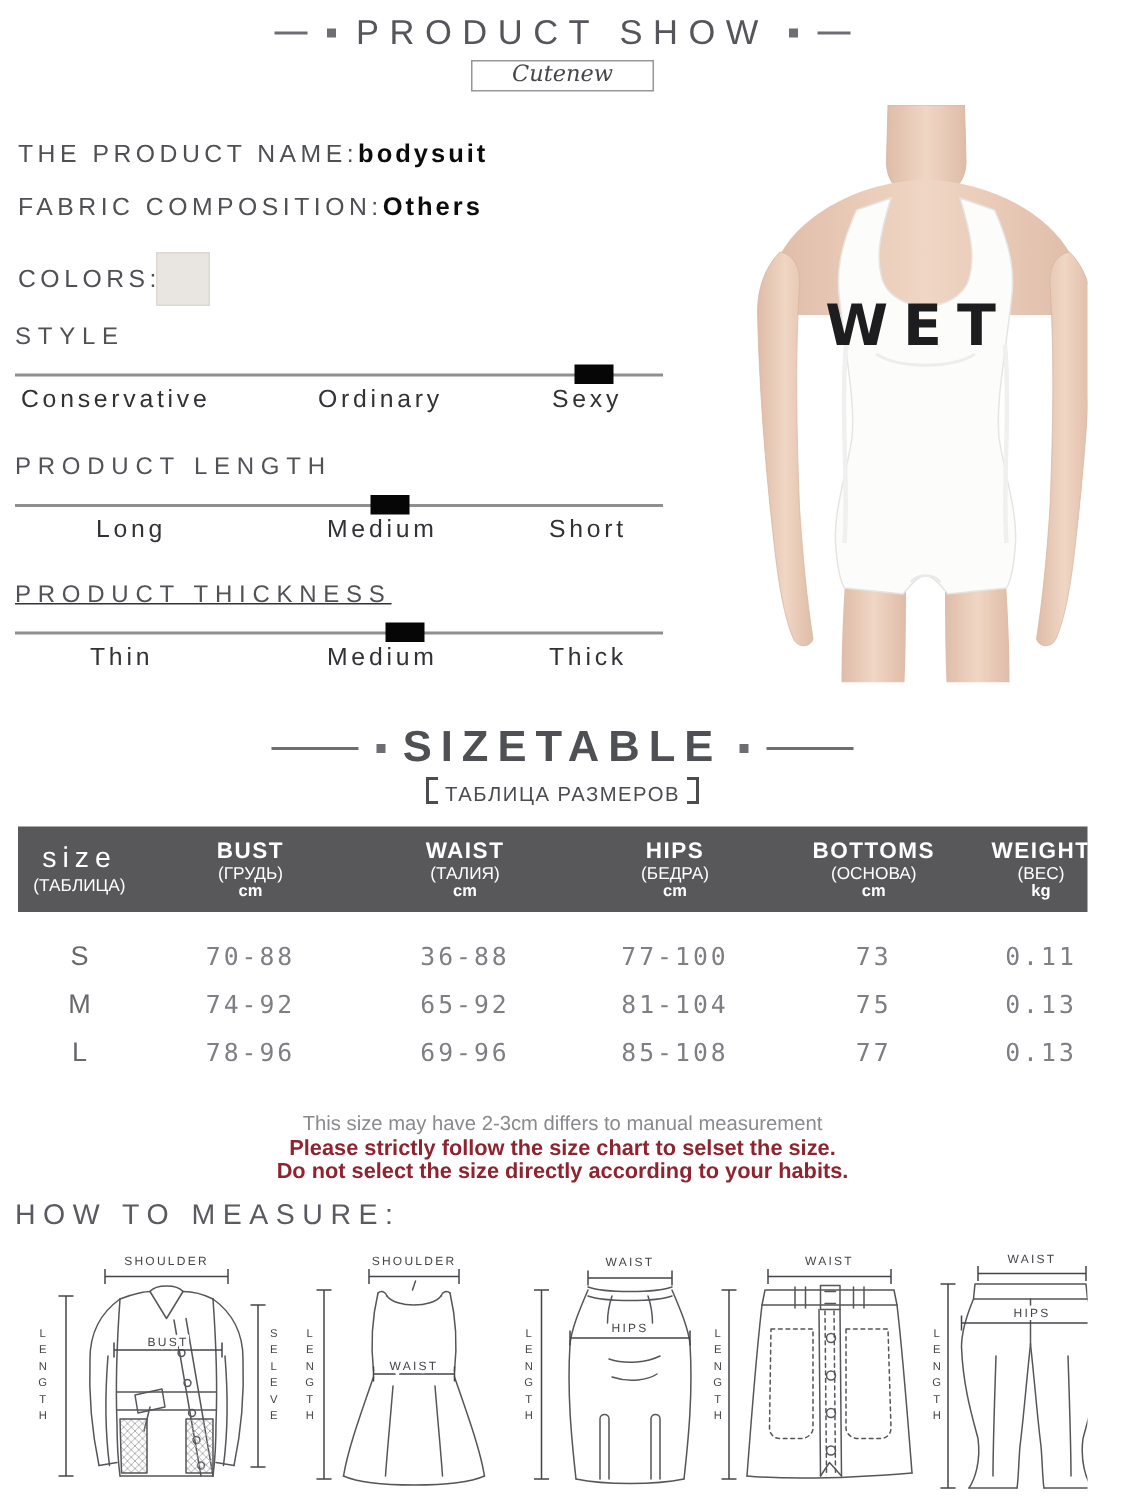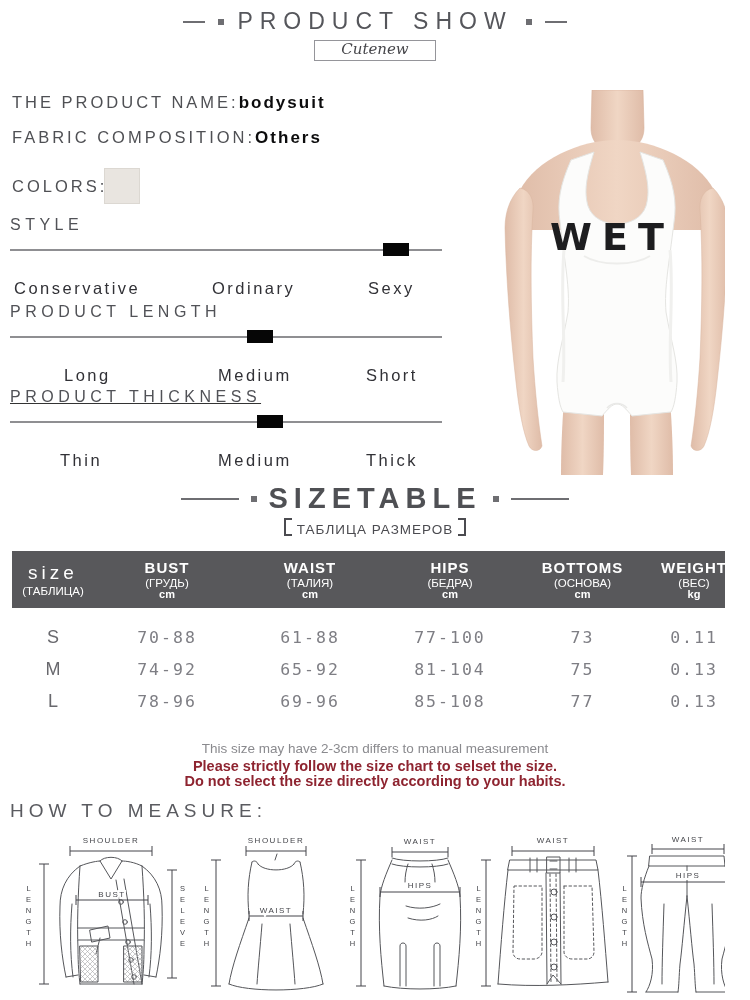--- a/index.html
+++ b/index.html
@@ -20,25 +20,25 @@
   .lab{font-size:16.5px;letter-spacing:3px;color:#4f5054;}
   .val{font-size:17px;letter-spacing:2px;color:#0c0c0d;font-weight:700;}
   .swatch{position:absolute;left:104px;top:168px;width:34px;height:34px;background:#e9e5e0;border:1px solid #dcd8d2;}
 
   
   .attr{position:absolute;left:10px;width:432px;}
   .attr-title{font-size:16px;letter-spacing:4.5px;color:#515257;margin-bottom:9px;}
   .scale{position:relative;height:14px;}
   .scale-line{position:absolute;top:6px;left:0;right:0;height:2px;background:#8f8f92;}
   .marker{position:absolute;top:0;width:26px;height:13px;background:#060606;}
-  .opts{position:relative;height:22px;margin-top:22px;font-size:16.5px;letter-spacing:2.5px;color:#313136;}
+  .opts{position:relative;height:22px;margin-top:0;font-size:16.5px;letter-spacing:2.5px;color:#313136;}
   .opts span{position:absolute;top:0;white-space:nowrap;}
 
   
-  .photo{position:absolute;left:483px;top:90px;width:267px;height:385px;}
+  .photo{position:absolute;left:483px;top:70px;width:267px;height:385px;}
 
   
   .st-head{position:absolute;top:482px;left:0;width:750px;text-align:center;}
   .st-row{display:flex;justify-content:center;align-items:center;gap:12px;}
   .st-line{width:58px;height:2px;background:#6e6e72;}
   .st-title{font-size:29px;letter-spacing:6px;color:#4f5054;font-weight:700;}
   .st-sub{margin-top:3px;font-size:13.5px;letter-spacing:1px;color:#4b4b50;}
   .cjk{display:inline-block;width:6px;height:14px;vertical-align:-2px;}
   .cjk.o{border:2.5px solid #4b4b50;border-right:0;margin-right:5px;}
   .cjk.c{border:2.5px solid #4b4b50;border-left:0;margin-left:5px;}
@@ -208,21 +208,21 @@
       <div class="th">
         <div class="en">WEIGHT</div>
         <div class="ru">(ВЕС)</div>
         <div class="unit">kg</div>
       </div>
     </div>
     <div class="trows">
       <div class="trow">
         <div class="sz">S</div>
         <div class="num">70-88</div>
-        <div class="num">61-88</div>
+        <div class="num">36-88</div>
         <div class="num">77-100</div>
         <div class="num">73</div>
         <div class="num">0.11</div>
       </div>
       <div class="trow">
         <div class="sz">M</div>
         <div class="num">74-92</div>
         <div class="num">65-92</div>
         <div class="num">81-104</div>
         <div class="num">75</div>

